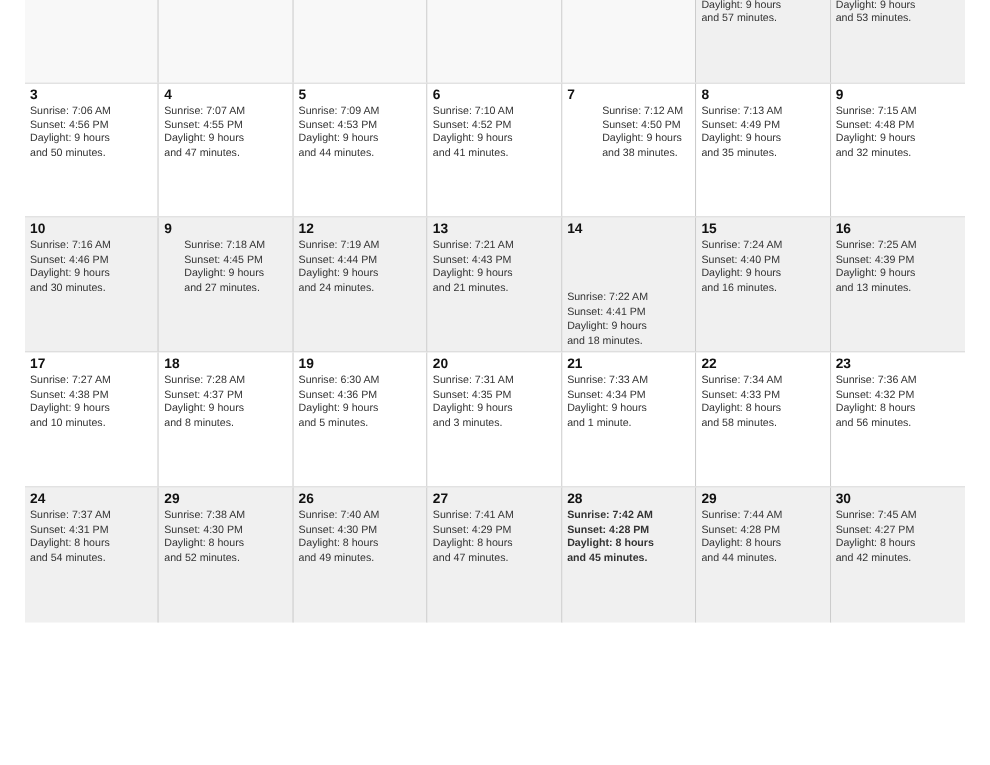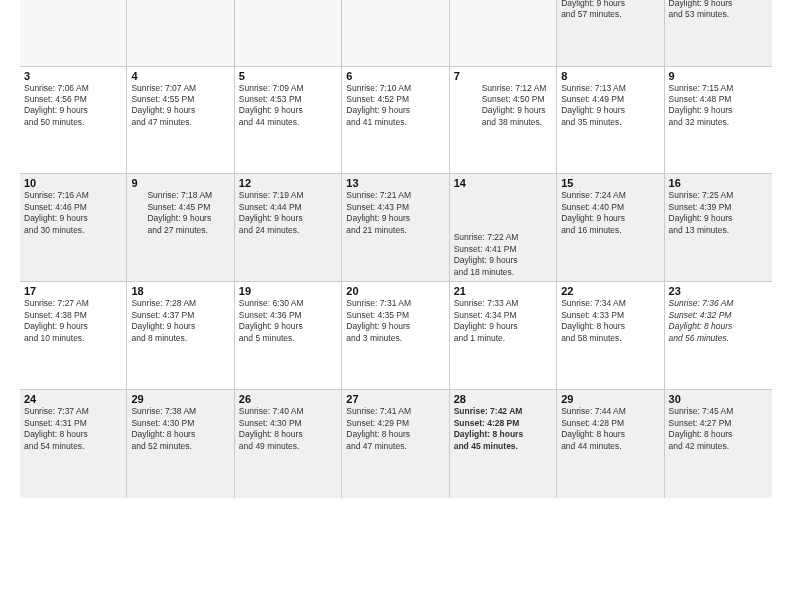--- a/index.html
+++ b/index.html
@@ -312,21 +312,21 @@
           </div>
           <div class="cal-cell">
             <div class="day-num">22</div>
             <div class="cell-info" style="white-space: pre-line;">Sunrise: 7:34 AM
 Sunset: 4:33 PM
 Daylight: 8 hours
 and 58 minutes.</div>
           </div>
           <div class="cal-cell">
             <div class="day-num">23</div>
-            <div class="cell-info" style="white-space: pre-line; font-style: italic;">Sunrise: 7:36 AM
+            <div class="cell-info" style="white-space: pre-line;">Sunrise: 7:36 AM
 Sunset: 4:32 PM
 Daylight: 8 hours
 and 56 minutes.</div>
           </div>
         </div>
         <div class="cal-week">
           <div class="cal-cell shaded">
             <div class="day-num">24</div>
             <div class="cell-info" style="white-space: pre-line;">Sunrise: 7:37 AM
 Sunset: 4:31 PM

